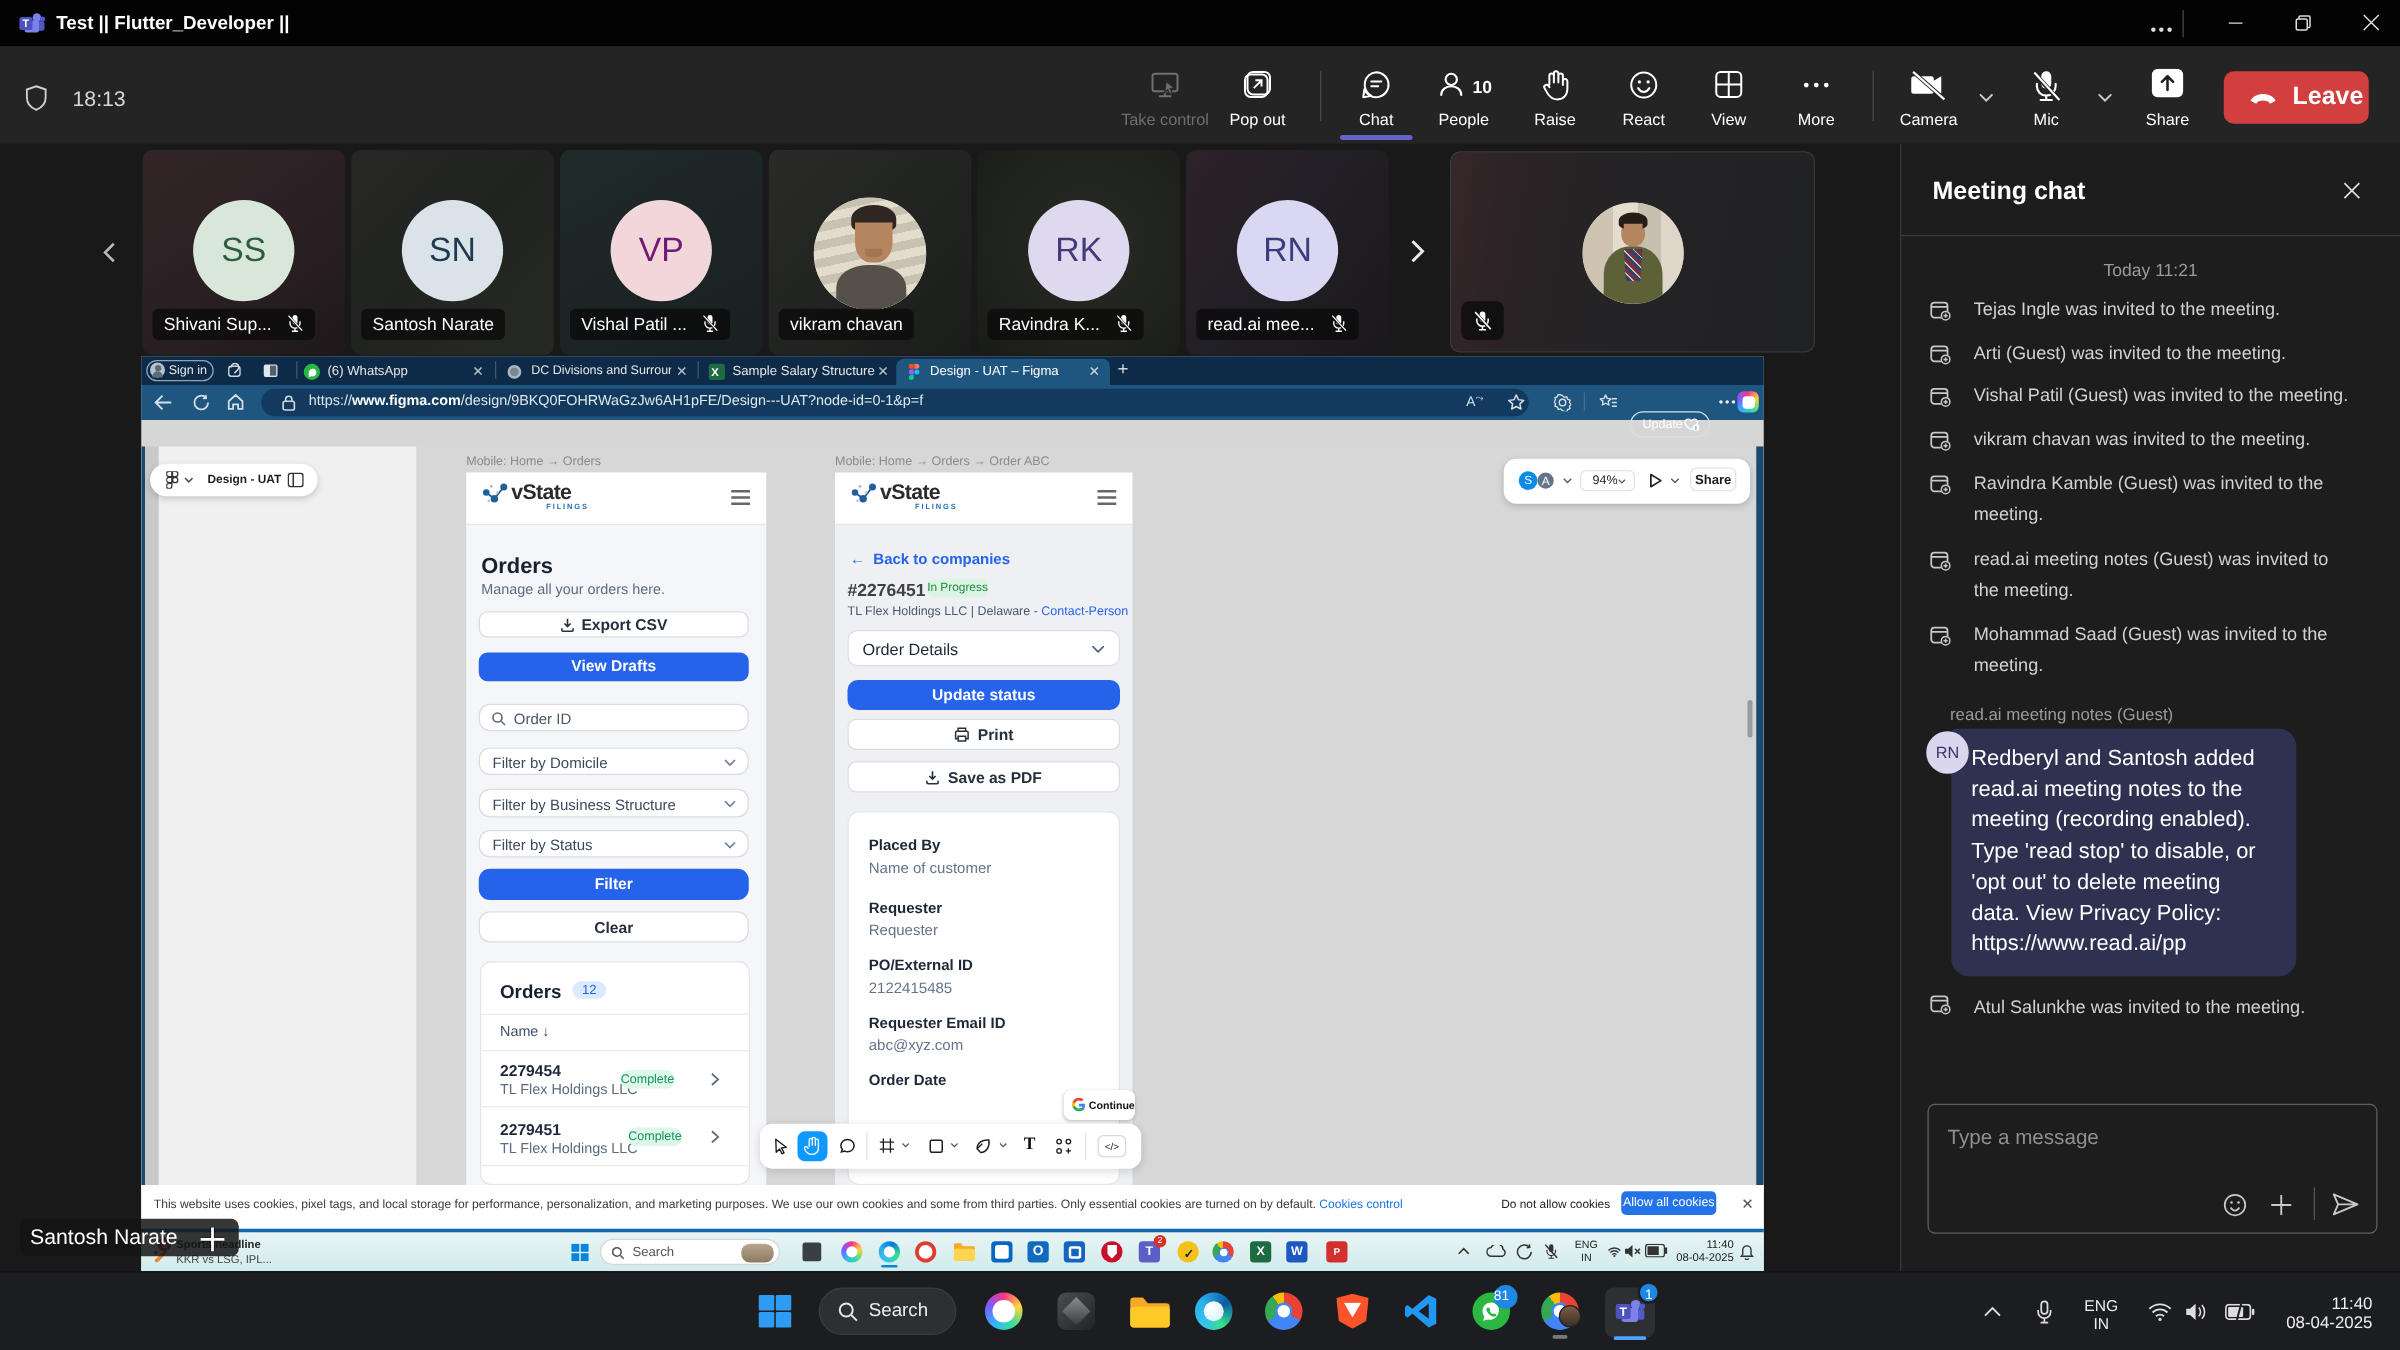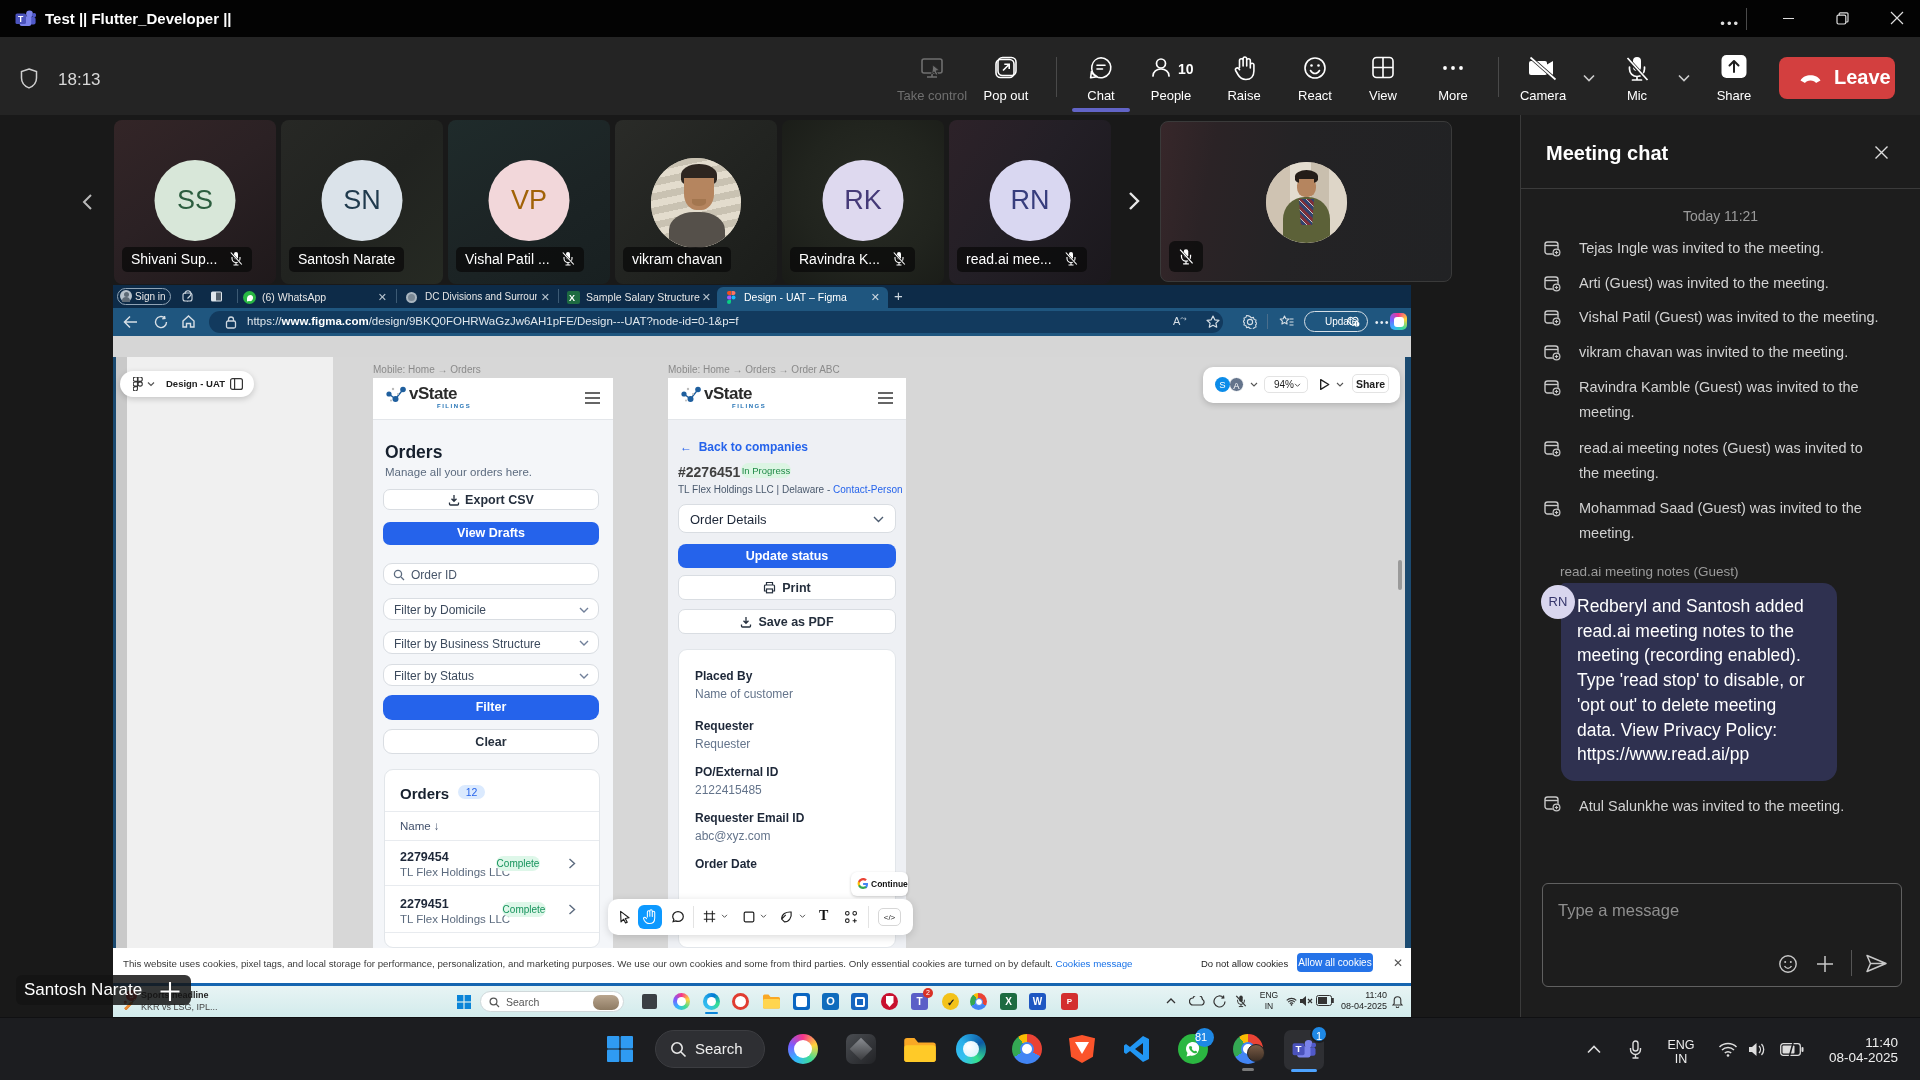--- a/index.html
+++ b/index.html
@@ -184,21 +184,21 @@
           <path d="M1.5 1.5 L12.5 13.5" stroke="#111" stroke-width="2.2"></path>
           <path d="M1.8 1.5 L12.8 13.5" stroke="#fff" stroke-width="1.1"></path>
         </svg>
     </div>
   </div>
   <div class="tile" style="left:281px;background:linear-gradient(135deg,#272825 0%,#212320 50%,#262a23 100%)">
     <div class="avatar" style="background:#dbe3ea;color:#1f3a4d">SN</div>
     <div class="namepill">Santosh Narate</div>
   </div>
   <div class="tile" style="left:448px;background:linear-gradient(150deg,#1f2b2b 0%,#1c2425 55%,#182021 100%)">
-    <div class="avatar" style="background:#f2d7da;color:#a16207">VP</div>
+    <div class="avatar" style="background:#f2d7da;color:#701a75">VP</div>
     <div class="namepill">Vishal Patil ...
       <svg style="vertical-align:-2px;margin-left:8px" width="14" height="15" viewBox="0 0 14 15">
           <rect x="5" y="1" width="4" height="7.5" rx="2" fill="#fff"></rect>
           <path d="M3 6 v1.5 a4 4 0 0 0 8 0 V6 M7 11.5 V14 M4.5 14 h5" fill="none" stroke="#fff" stroke-width="1.1"></path>
           <path d="M1.5 1.5 L12.5 13.5" stroke="#111" stroke-width="2.2"></path>
           <path d="M1.8 1.5 L12.8 13.5" stroke="#fff" stroke-width="1.1"></path>
         </svg>
     </div>
   </div>
   <div class="tile" style="left:615px;background:linear-gradient(135deg,#2a2b28 0%,#222421 50%,#1b1d1a 100%)">
@@ -330,21 +330,21 @@
       </svg>
     <svg style="position:absolute;left:1130px;top:7px" width="14" height="14" viewBox="0 0 14 14">
         <path d="M7 1.5 l1.4 1.4 2 -.4 .7 1.9 1.9 .7 -.4 2 1.4 1.4 -1.4 1.4 .4 2 -1.9 .7 -.7 1.9 -2 -.4 L7 13.5 5.6 12.1 l-2 .4 -.7 -1.9 -1.9 -.7 .4 -2 L0 6.5 1.4 5.1 1 3.1 2.9 2.4 3.6 .5 5.6 .9 Z" fill="none" stroke="#d7dfe6" stroke-width="1.1"></path>
         <circle cx="7" cy="7" r="2.6" fill="none" stroke="#d7dfe6" stroke-width="1.1"></circle>
       </svg>
     <div style="position:absolute;left:1154px;top:6px;width:1px;height:15px;background:#4a6e8c"></div>
     <svg style="position:absolute;left:1166px;top:7px" width="15" height="13" viewBox="0 0 15 13">
         <path d="M5.5 1 l1.3 2.7 3 .4 -2.2 2 .5 2.9 L5.5 7.6 2.9 9 3.4 6.1 1.2 4.1 4.2 3.7 Z" fill="none" stroke="#d7dfe6" stroke-width="1.1" stroke-linejoin="round"></path>
         <path d="M10.5 4 h4 M10.5 7 h4 M10.5 10 h4" stroke="#d7dfe6" stroke-width="1.1"></path>
       </svg>
-    <div style="position:absolute;left:1191px;top:3px;width:64px;height:21px;border:1px solid #d7dfe6;border-radius:11px;color:#fff;font-size:10px;line-height:19px;padding-left:20px">Update
+    <div style="position:absolute;left:1191px;top:21px;width:64px;height:21px;border:1px solid #d7dfe6;border-radius:11px;color:#fff;font-size:10px;line-height:19px;padding-left:9px">Update
       <svg style="position:absolute;right:7px;top:4px" width="13" height="11" viewBox="0 0 13 11">
           <path d="M1 4 C1 1.8 3 .8 4.5 1.5 5.2 1.8 5.8 2.4 6 2.7 6.2 2.4 6.8 1.8 7.5 1.5 9 .8 11 1.8 11 4 c0 2.4-3 4.5-5 5.6 C4 8.5 1 6.4 1 4Z" fill="none" stroke="#fff" stroke-width="1.1"></path>
           <circle cx="9.8" cy="8" r="2.6" fill="#fff"></circle>
           <text x="9.8" y="10" font-size="4.5" fill="#14436a" text-anchor="middle" font-weight="bold">!</text>
         </svg>
     </div>
     <div style="position:absolute;left:1262px;top:9px;letter-spacing:1.5px;font-size:10px;color:#e8eef4">•••</div>
     <div style="position:absolute;left:1277px;top:5px;width:17px;height:17px;border-radius:5px;background:conic-gradient(#f6358a,#ffd43b,#3ddc97,#33b5ff,#7a5cff,#f6358a)">
         <div style="position:absolute;left:3.5px;top:3.5px;width:10px;height:10px;border-radius:3px;background:#fff"></div>
       </div>
@@ -560,21 +560,21 @@
       <svg style="position:absolute;left:116px;top:11px" width="11" height="13" viewBox="0 0 13 15">
           <path d="M2 1.8 L11.5 7.5 2 13.2 Z" fill="none" stroke="#1e1e1e" stroke-width="1.6" stroke-linejoin="round"></path>
         </svg>
       <svg style="position:absolute;left:133px;top:15px" width="8" height="6" viewBox="0 0 8 6">
           <path d="M1 1 l3 3 3-3" fill="none" stroke="#555" stroke-width="1.1"></path>
         </svg>
       <div style="position:absolute;left:149px;top:7px;width:37px;height:19px;border:1px solid #e3e3e3;border-radius:5px;font-size:10.5px;font-weight:bold;color:#1e1e1e;text-align:center;line-height:18px">Share</div>
     </div>
   </div>
   <div id="cookiebar">
-    <div style="position:absolute;left:10px;top:10px;font-size:9.7px;color:#3a3a3a;white-space:nowrap">This website uses cookies, pixel tags, and local storage for performance, personalization, and marketing purposes. We use our own cookies and some from third parties. Only essential cookies are turned on by default. <span style="color:#1a73e8">Cookies message</span></div>
+    <div style="position:absolute;left:10px;top:10px;font-size:9.7px;color:#3a3a3a;white-space:nowrap">This website uses cookies, pixel tags, and local storage for performance, personalization, and marketing purposes. We use our own cookies and some from third parties. Only essential cookies are turned on by default. <span style="color:#1a73e8">Cookies control</span></div>
     <div style="position:absolute;left:1088px;top:10px;font-size:9.5px;color:#222;white-space:nowrap">Do not allow cookies</div>
     <div style="position:absolute;left:1184px;top:5px;width:76px;height:19px;background:#2573e8;border-radius:4px;font-size:10px;color:#fff;text-align:center;line-height:19px;white-space:nowrap">Allow all cookies</div>
     <div style="position:absolute;left:1280px;top:8px;font-size:12px;color:#555">✕</div>
     <div style="position:absolute;left:0;bottom:0;width:100%;height:3px;background:#1565b0"></div>
   </div>
   <div id="intaskbar">
     <div style="position:absolute;left:13px;top:4px;width:11px;height:11px;border-radius:50%;background:#c62828;color:#fff;font-size:8px;text-align:center;line-height:11px">3</div>
     <div style="position:absolute;left:10px;top:12px;font-size:11px">🏏</div>
     <div style="position:absolute;left:28px;top:4px;font-size:9px;color:#222;font-weight:bold">Sports headline</div>
     <div style="position:absolute;left:28px;top:16px;font-size:9px;color:#444">KKR vs LSG, IPL...</div>

